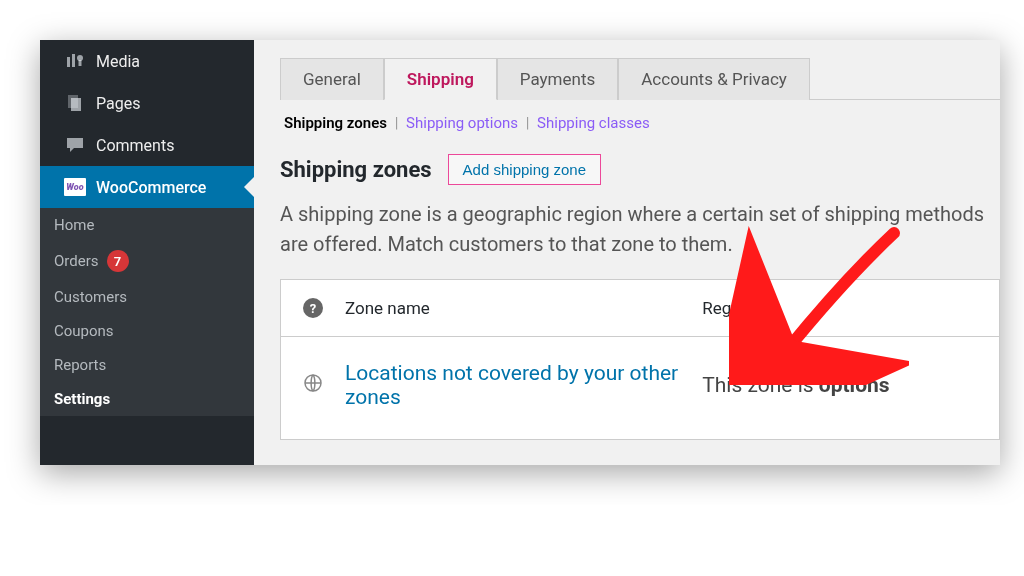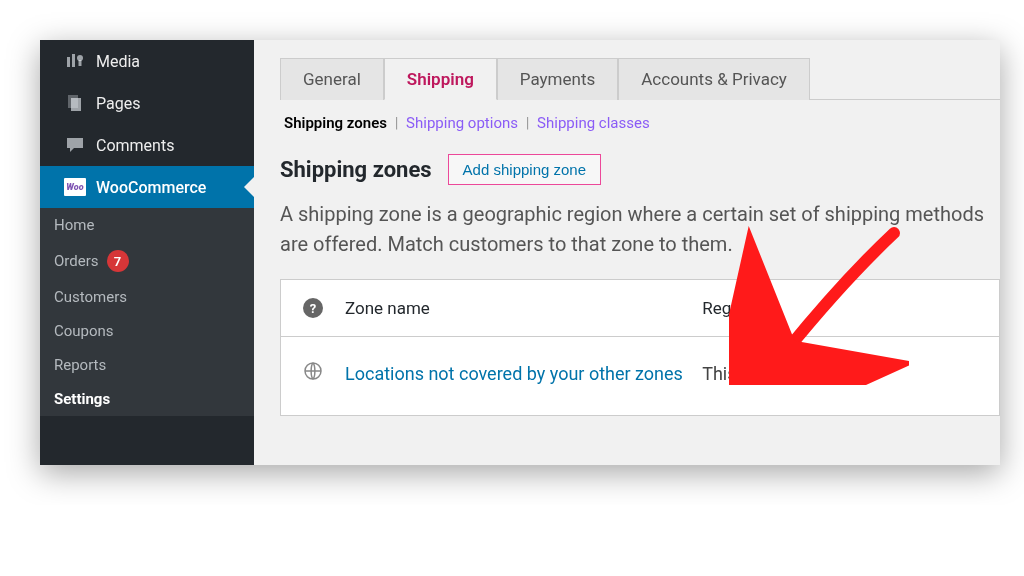--- a/index.html
+++ b/index.html
@@ -171,21 +171,21 @@
     border-bottom: 1px solid #ccc;
     padding: 18px 22px;
     font-size: 17px;
     color: #23282d;
   }
   .col-icon { width: 42px; display:flex; align-items:center; justify-content:flex-start;}
   .col-name { flex: 1.3; }
   .col-region { flex: 1; }
   .zone-row {
     padding: 24px 22px 30px;
-    font-size: 18px;
+    font-size: 21px;
   }
   .zone-row .col-name a {
     color: #0073aa;
     text-decoration: none;
   }
   .zone-row .col-region { color: #444; white-space: nowrap;}
   .help-icon {
     width: 20px; height: 20px;
     border-radius: 50%;
     background: #666;

